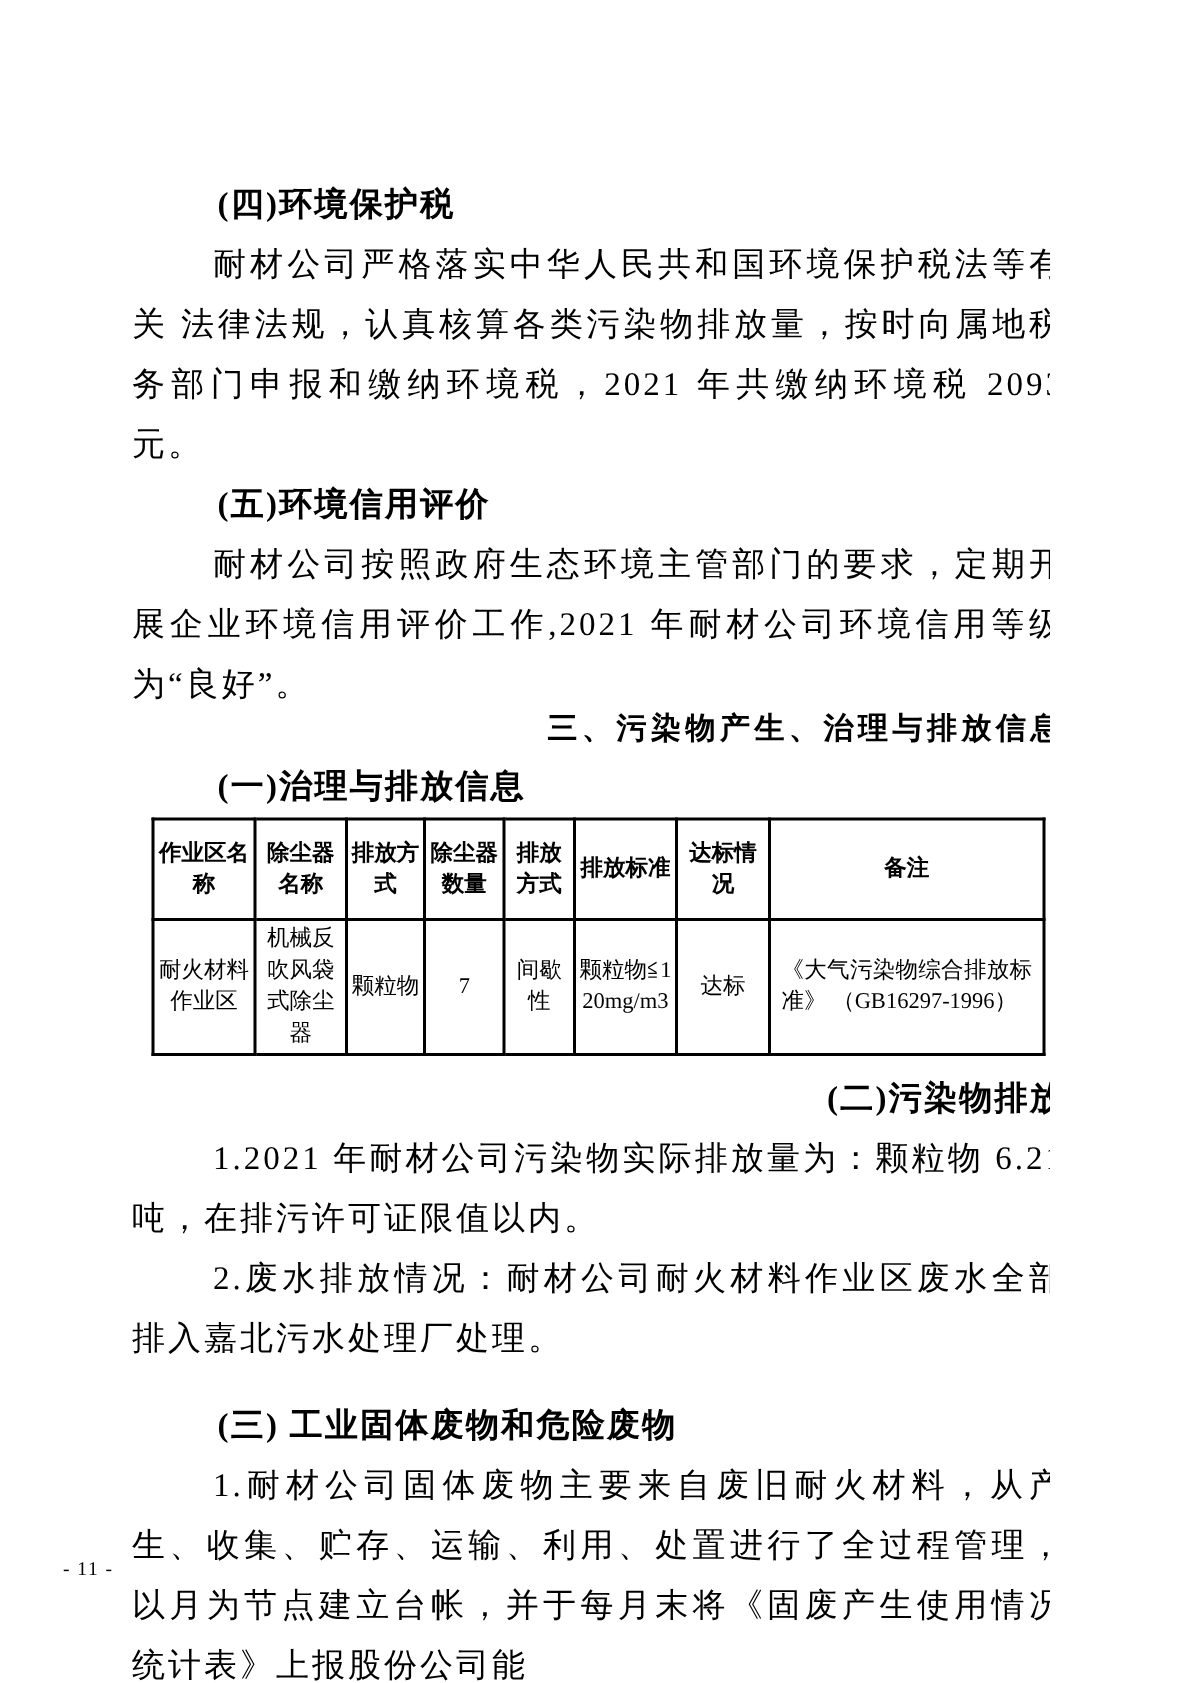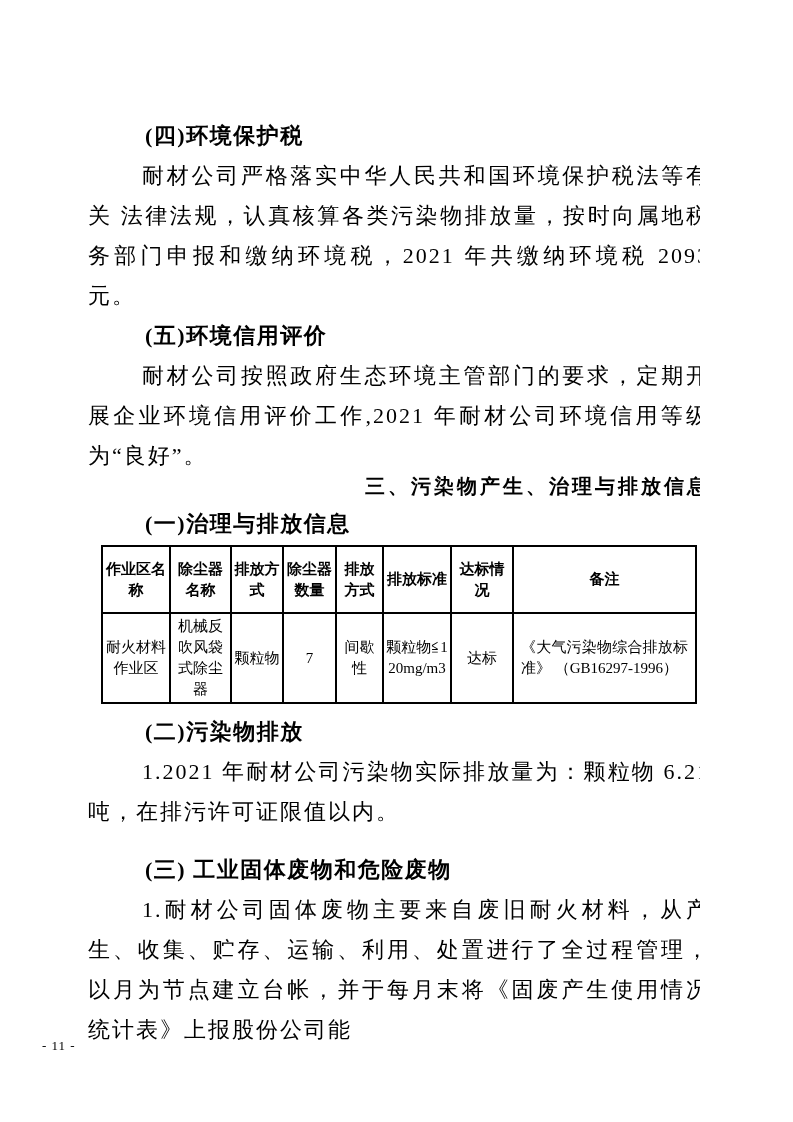--- a/index.html
+++ b/index.html
@@ -44,21 +44,21 @@
     font-size: 20px;
     line-height: 32px;
     margin-top: -4px;
     font-weight: bold;
     letter-spacing: 3px;
     text-indent: 52px;
     font-family: Liberation Mono, monospace;
     text-align: right;
   }
   .h-sub1 { line-height: 36px; margin-top: 2px; }
-  .h-sub2 { line-height: 36px; margin-top: 10px; }
+  .h-sub2 { line-height: 36px; margin-top: 10px; text-align: right; }
   .h-sub3 { line-height: 36px; margin-top: 20px; }
   .para-after-head { margin-top: 2px; }
 
   .table-caption {
     margin-top: 16px;
     font-size: 18px;
     line-height: 26px;
     letter-spacing: 1px;
     text-align: center;
     width: 594px;
@@ -153,20 +153,21 @@
           <td>间歇性</td>
           <td>颗粒物≦120mg/m3</td>
           <td>达标</td>
           <td class="remark-cell">《大气污染物综合排放标准》 （GB16297-1996）</td>
         </tr>
       </tbody>
     </table>
 
     <h2 class="h-kai h-sub2">(二)污染物排放</h2>
     <p class="body-para para-after-head">1.2021 年耐材公司污染物实际排放量为：颗粒物 6.21 吨，在排污许可证限值以内。</p>
+    <p class="body-para">2.废水排放情况：耐材公司耐火材料作业区废水全部排入嘉北污水处理厂处理。</p>
 
     <h2 class="h-kai h-sub3">(三) 工业固体废物和危险废物</h2>
     <p class="body-para para-after-head">1.耐材公司固体废物主要来自废旧耐火材料，从产生、收集、贮存、运输、利用、处置进行了全过程管理，以月为节点建立台帐，并于每月末将《固废产生使用情况统计表》上报股份公司能</p>
 
   </div>
 
   <div class="footer">- 11 -</div>
 </div>
 
 </body></html>

